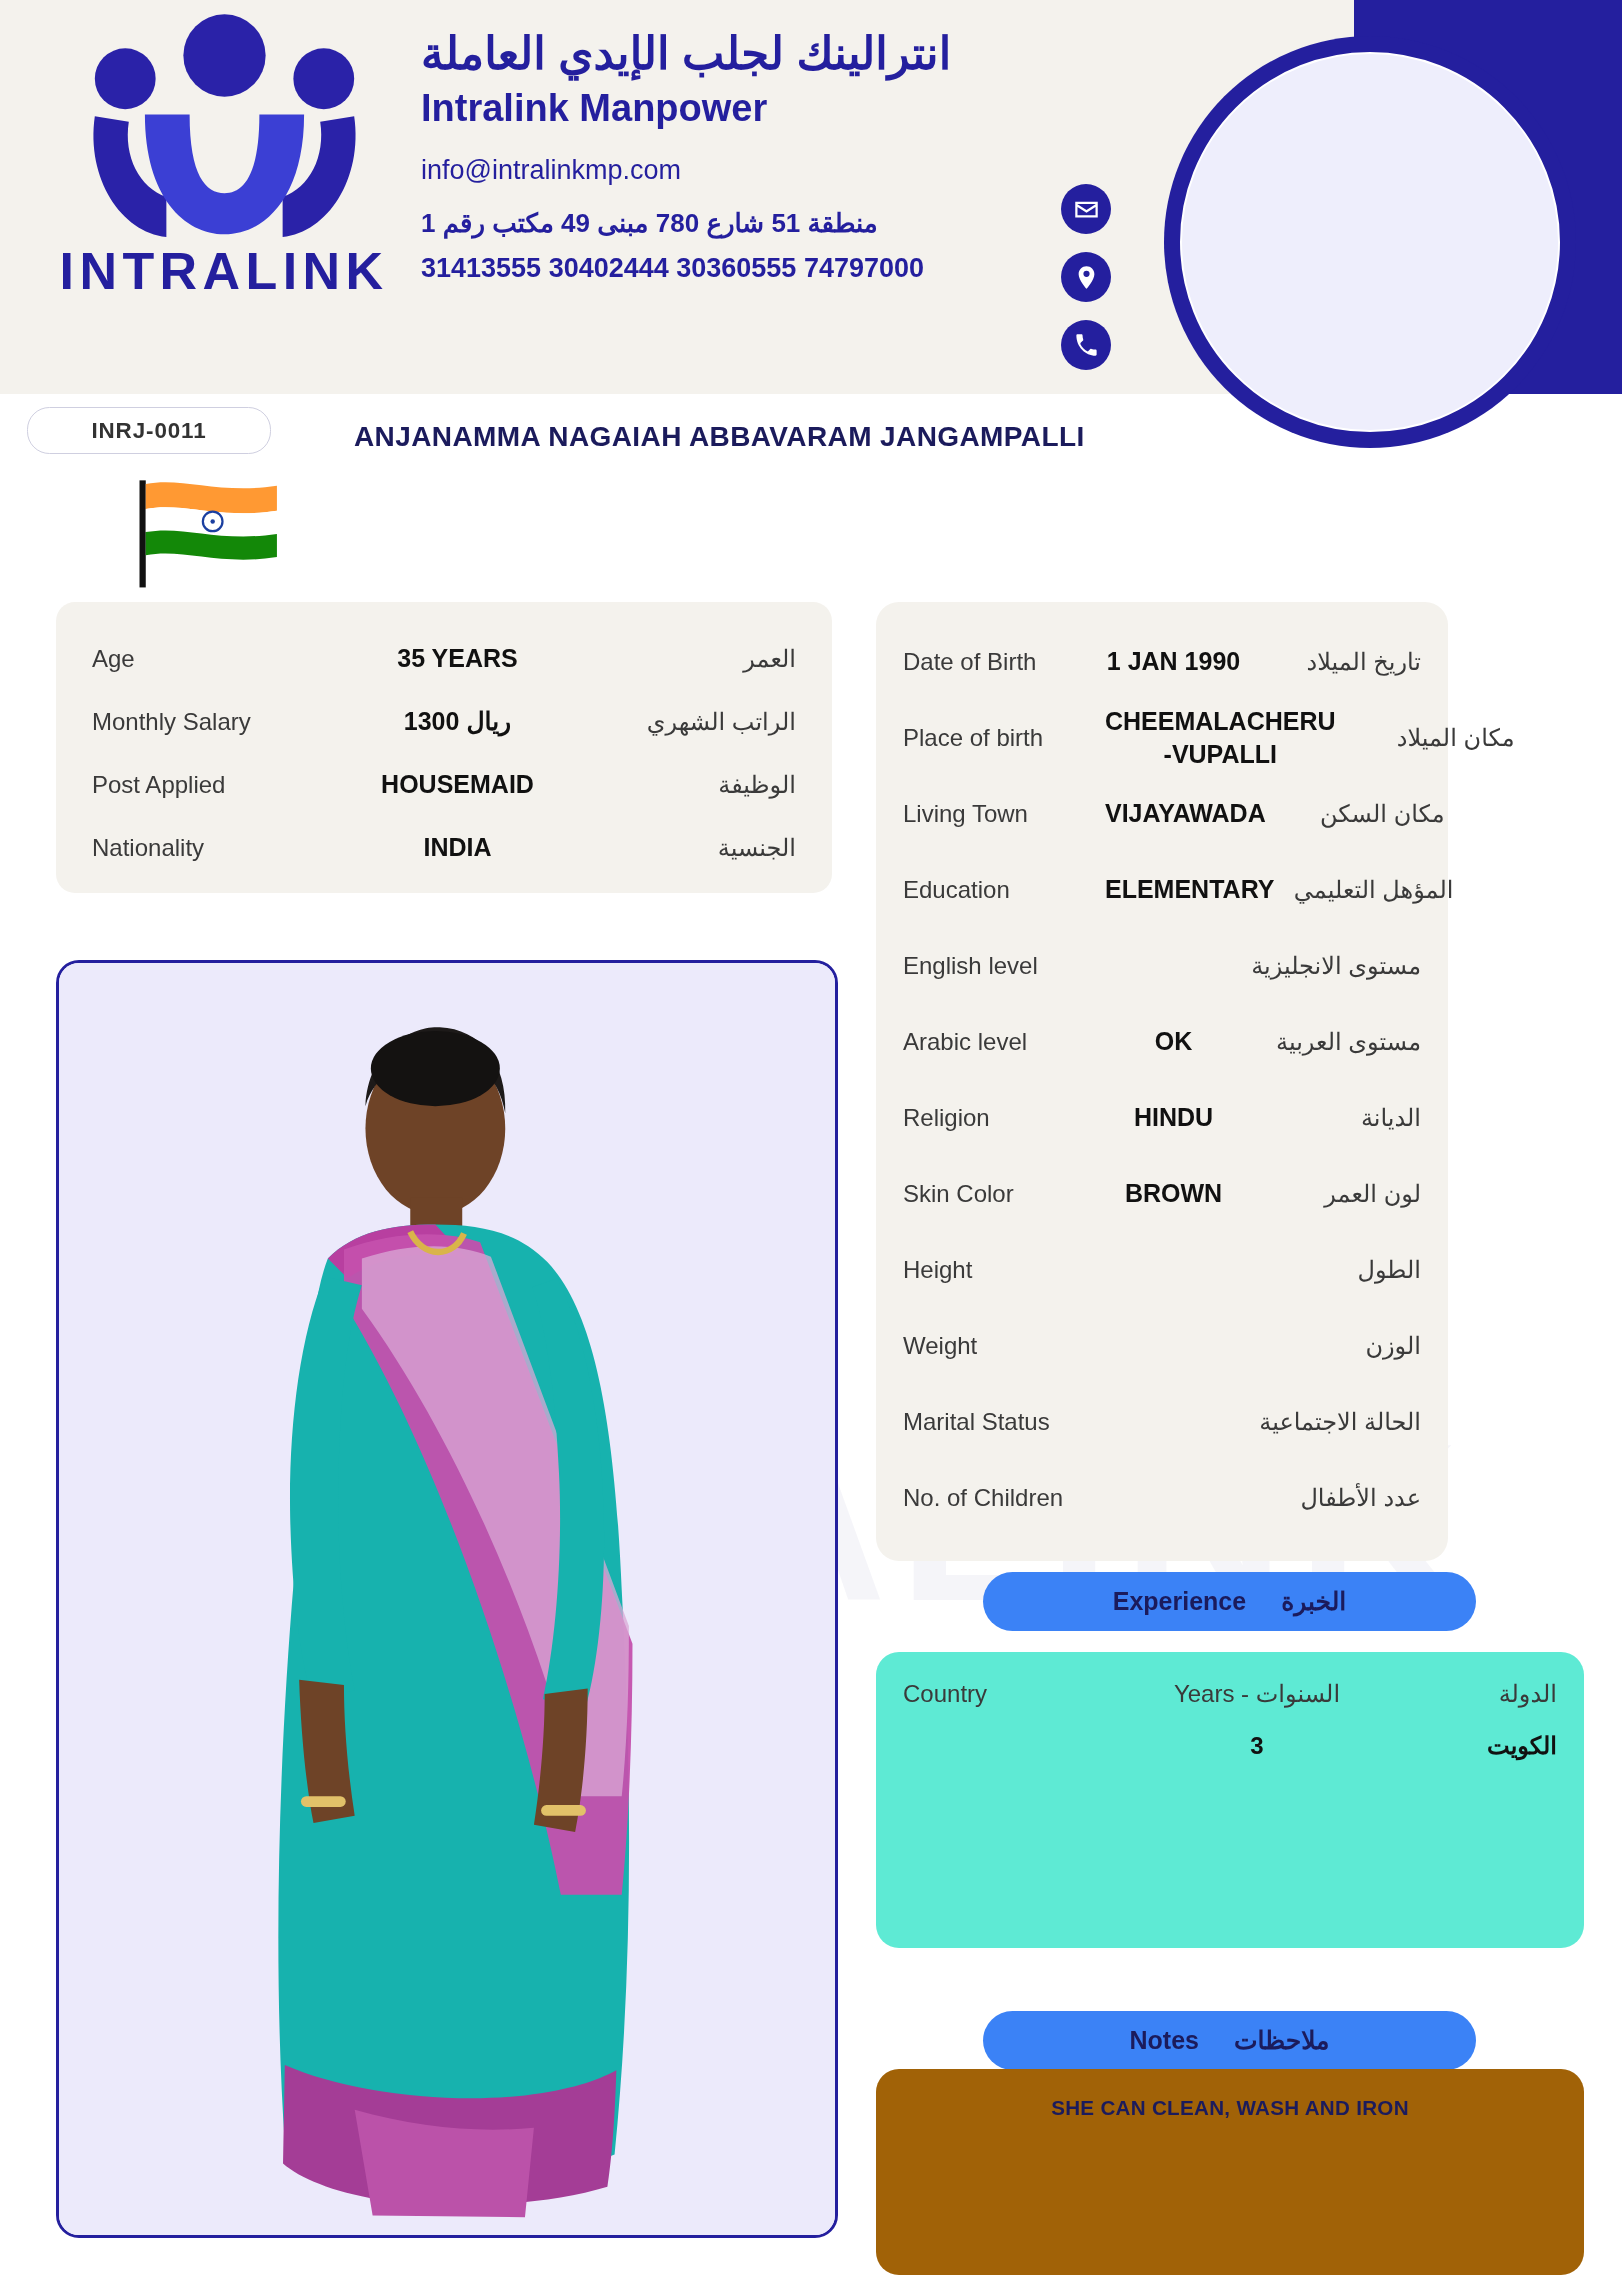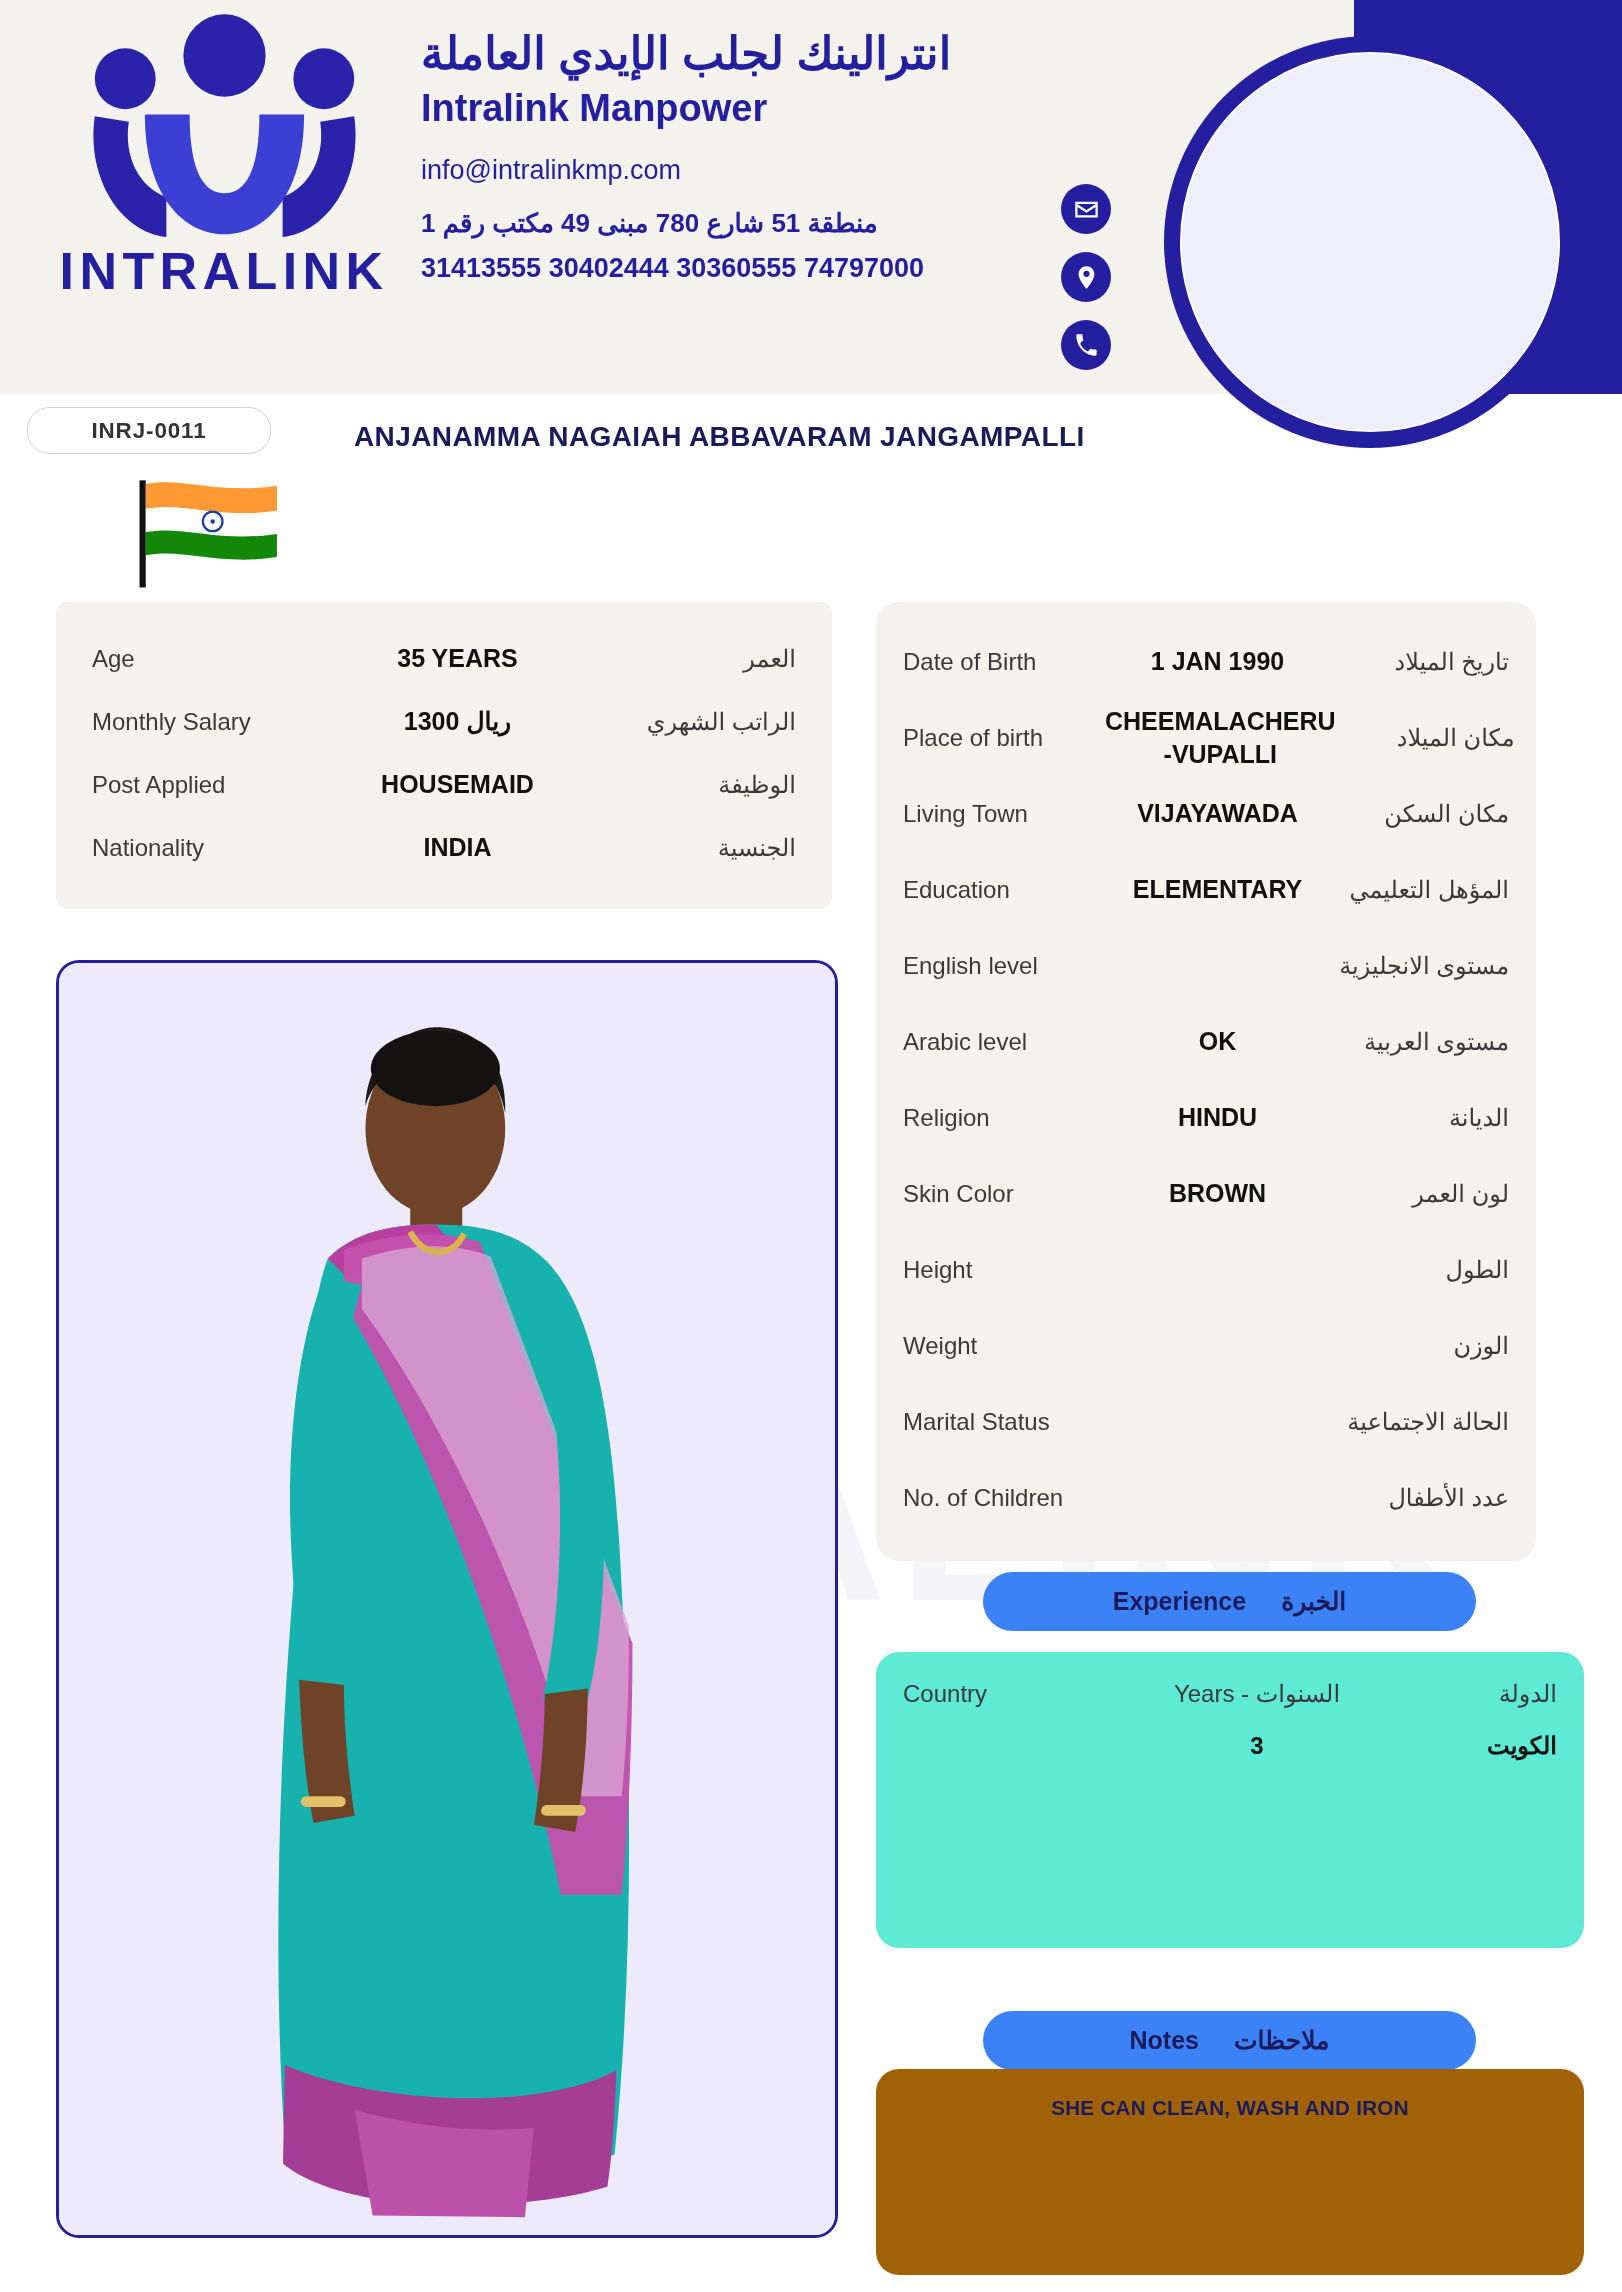--- a/index.html
+++ b/index.html
@@ -172,29 +172,29 @@
     width: 152px; height: 116px;
     z-index: 3;
   }
 
   
   .left-panel {
     position: absolute;
     left: 56px; top: 602px;
     width: 776px;
     background: #f4f2ed;
-    border-radius: 11px;
-    padding: 25px 36px 30px 36px;
+    border-radius: 19px;
+    padding: 25px 36px 14px 36px;
     box-sizing: border-box;
     z-index: 3;
   }
   .right-panel {
     position: absolute;
     left: 876px; top: 602px;
-    width: 660px;
+    width: 572px;
     background: #f4f2ed;
     border-radius: 23px;
     padding: 21.5px 27px 25px 27px;
     box-sizing: border-box;
     z-index: 3;
   }
   .row {
     display: flex;
     align-items: center;
     min-height: 63px;

